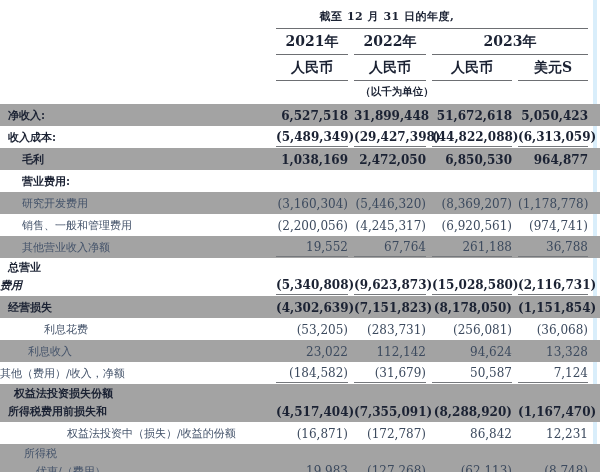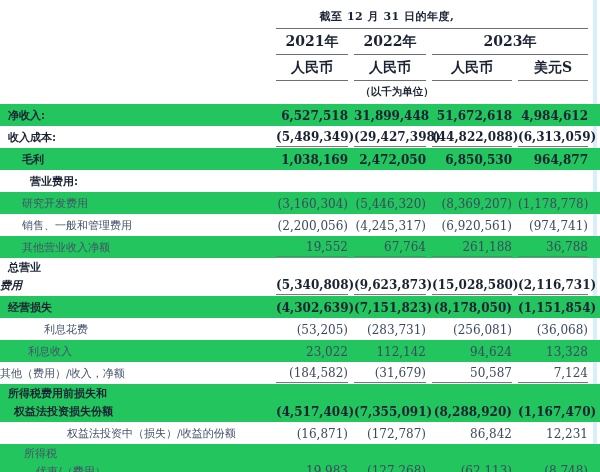--- a/index.html
+++ b/index.html
@@ -23,21 +23,21 @@
   .h-curr{display:grid;grid-template-columns:72px 72px 80px 70px;gap:6px;margin-top:4px;}
   .h-cell{
     text-align:center;font-weight:bold;font-size:14px;
     border-bottom:1.5px solid #6d6f73;padding-bottom:3px;white-space:nowrap;
   }
   .h-unit{text-align:center;font-size:10.5px;font-weight:bold;padding:4px 70px 2px 0;white-space:nowrap;}
 
   
   .tbody{margin-top:3px;}
   .row{display:flex;align-items:flex-end;padding:1px 12px 1px 0;min-height:20px;}
-  .row.hl{background:#22c55e;}
+  .row.hl{background:#a3a3a3;}
   .label{flex:1;font-size:11px;color:#44536a;}
   .lline{line-height:18px;white-space:nowrap;}
   .num{
     font-size:12px;text-align:right;margin-left:6px;line-height:18px;
     color:#3c4a5e;white-space:nowrap;
   }
   .c1{width:72px;}.c2{width:72px;}.c3{width:80px;}.c4{width:70px;}
   .row.bold .label,.row.bold .num{font-weight:bold;color:#1b2233;}
   .row.u1 .num{border-bottom:1.5px solid #75787c;}
 </style>
@@ -68,21 +68,21 @@
     </div>
 
     <div class="tbody" id="tbody">
         <div class="row hl bold">
           <div class="label">
             <div class="lline" style="padding-left: 8px;">净收入:</div>
           </div>
           <div class="num c1">6,527,518</div>
           <div class="num c2">31,899,448</div>
           <div class="num c3">51,672,618</div>
-          <div class="num c4">4,984,612</div>
+          <div class="num c4">5,050,423</div>
         </div>
         <div class="row bold u1">
           <div class="label">
             <div class="lline" style="padding-left: 8px;">收入成本:</div>
           </div>
           <div class="num c1">(5,489,349)</div>
           <div class="num c2">(29,427,398)</div>
           <div class="num c3">(44,822,088)</div>
           <div class="num c4">(6,313,059)</div>
         </div>
@@ -90,21 +90,21 @@
           <div class="label">
             <div class="lline" style="padding-left: 22px;">毛利</div>
           </div>
           <div class="num c1">1,038,169</div>
           <div class="num c2">2,472,050</div>
           <div class="num c3">6,850,530</div>
           <div class="num c4">964,877</div>
         </div>
         <div class="row bold">
           <div class="label">
-            <div class="lline" style="padding-left: 30px;">营业费用:</div>
+            <div class="lline" style="padding-left: 22px;">营业费用:</div>
           </div>
           <div class="num c1"></div>
           <div class="num c2"></div>
           <div class="num c3"></div>
           <div class="num c4"></div>
         </div>
         <div class="row hl">
           <div class="label">
             <div class="lline" style="padding-left: 22px;">研究开发费用</div>
           </div>
@@ -172,22 +172,22 @@
           <div class="label">
             <div class="lline" style="">其他（费用）/收入，净额</div>
           </div>
           <div class="num c1">(184,582)</div>
           <div class="num c2">(31,679)</div>
           <div class="num c3">50,587</div>
           <div class="num c4">7,124</div>
         </div>
         <div class="row hl bold">
           <div class="label">
+            <div class="lline" style="padding-left: 14px;">权益法投资损失份额</div>
             <div class="lline" style="padding-left: 8px;">所得税费用前损失和</div>
-            <div class="lline" style="padding-left: 14px;">权益法投资损失份额</div>
           </div>
           <div class="num c1">(4,517,404)</div>
           <div class="num c2">(7,355,091)</div>
           <div class="num c3">(8,288,920)</div>
           <div class="num c4">(1,167,470)</div>
         </div>
         <div class="row">
           <div class="label">
             <div class="lline" style="padding-left: 23px; margin-left: 44px;">权益法投资中（损失）/收益的份额</div>
           </div>

